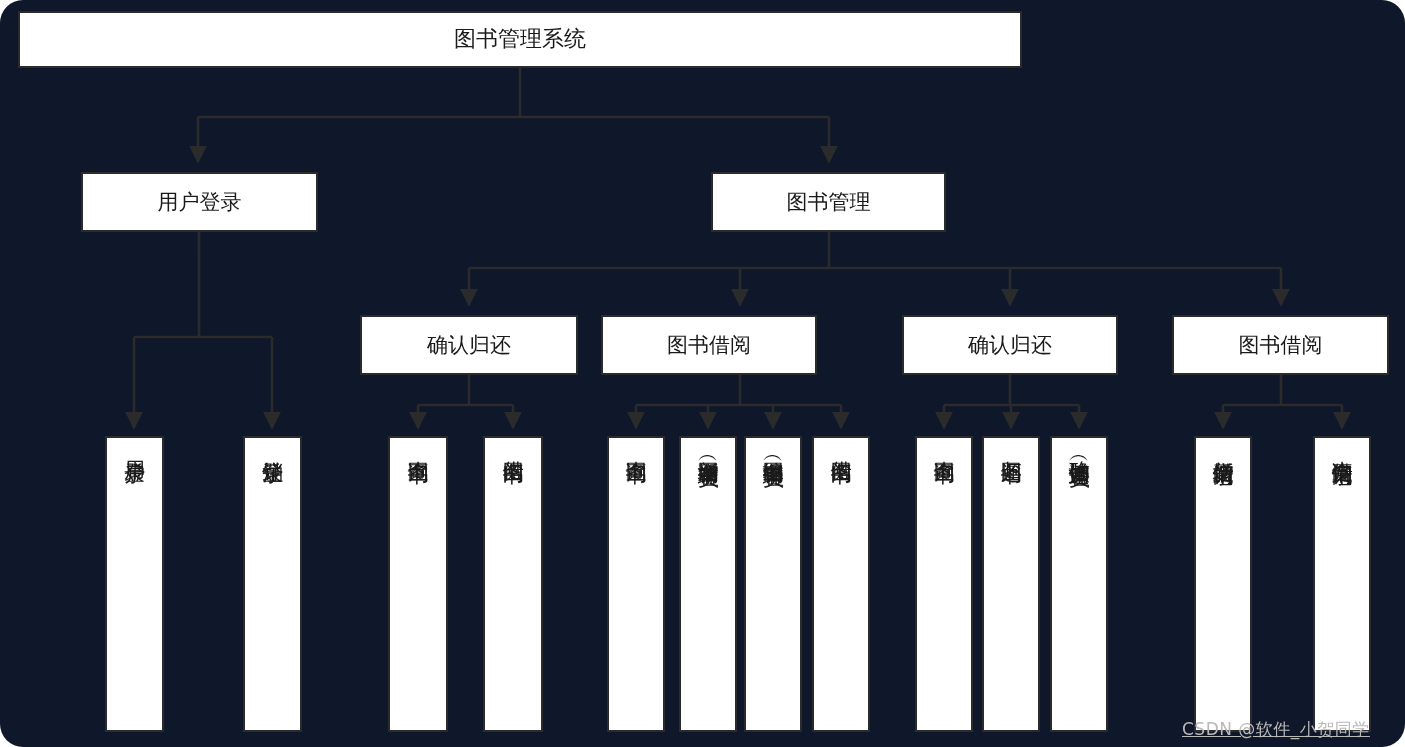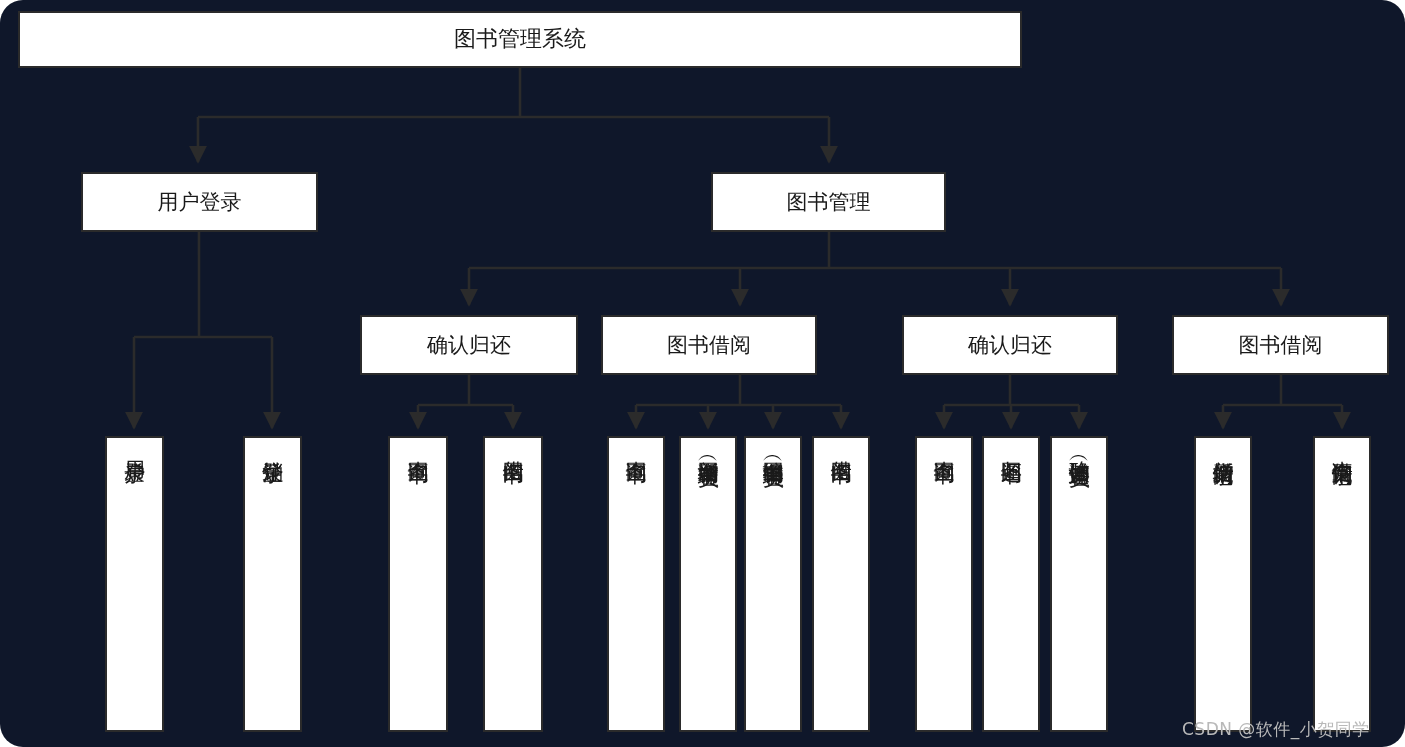--- a/index.html
+++ b/index.html
@@ -201,17 +201,17 @@
   </div>
 
   <div class="node vert" style="left:1194px; top:436px; width:58px; height:296px;">
     <span class="label">新增借阅记录</span>
   </div>
 
   <div class="node vert" style="left:1313px; top:436px; width:58px; height:296px;">
     <span class="label">查询借阅记录</span>
   </div>
 
-  <div class="watermark" style="left:1182px; top:718px;">
+  <div class="watermark" style="left:1182px; top:718px;text-decoration:underline;">
     <span>CSDN @软件_小贺同学</span>
   </div>
 
 </div>
 
 </body></html>

